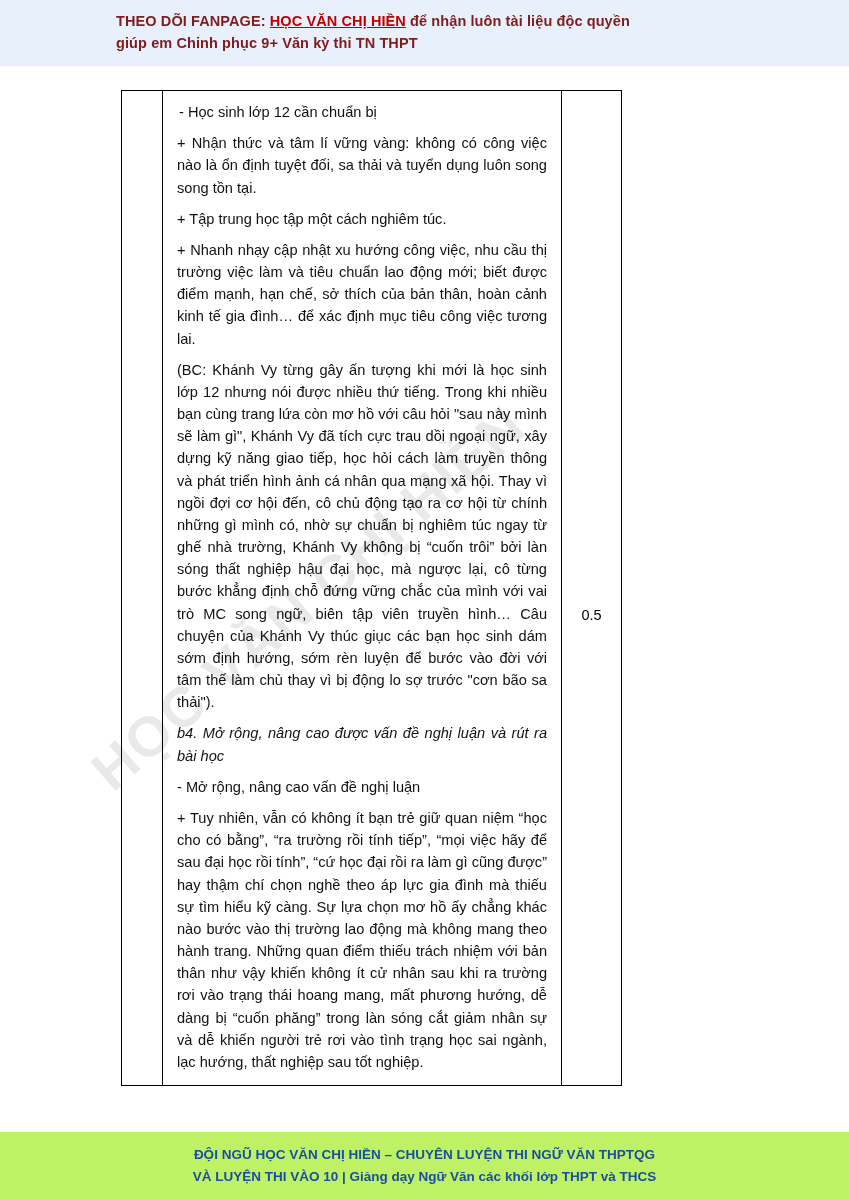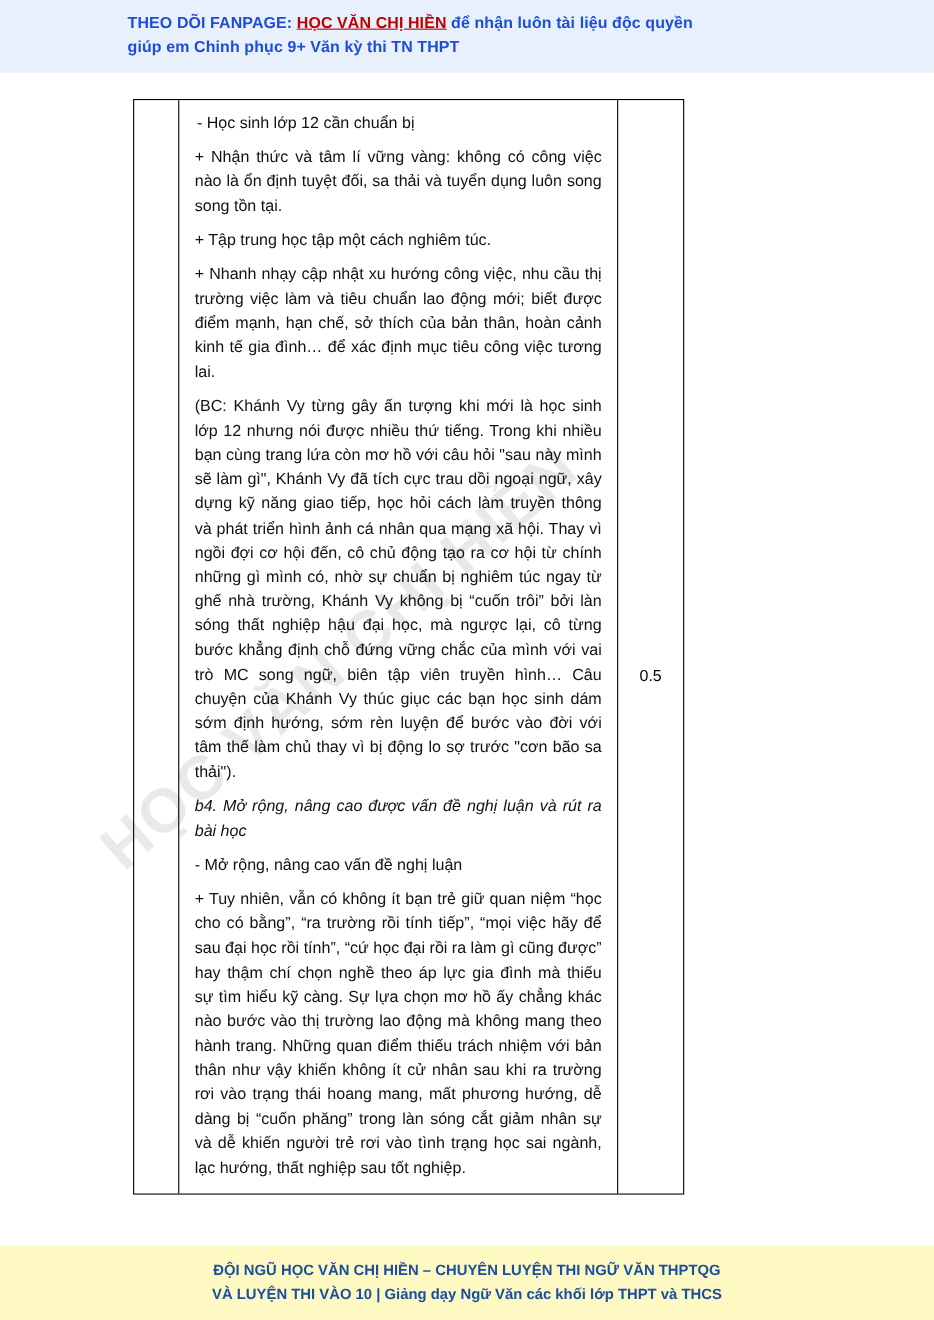--- a/index.html
+++ b/index.html
@@ -33,31 +33,31 @@
     font-weight: bold;
     color: #1a4fa0;
     line-height: 1.55;
     letter-spacing: 0.1px;
   }
   .header-text .hl {
     color: #c00000;
     text-decoration: underline;
   }
   .header-text .blue {
-    color: #1d4ed8;
+    color: #7f1d1d;
   }
 
   
   .footer-band {
     position: absolute;
     bottom: 0;
     left: 0;
     width: 849px;
     height: 68px;
-    background: #fef9c3;
+    background: #bef264;
   }
   .footer-text {
     position: absolute;
     top: 12px;
     left: 0;
     width: 849px;
     text-align: center;
     font-size: 13.5px;
     font-weight: bold;
     color: #1a4fa0;

